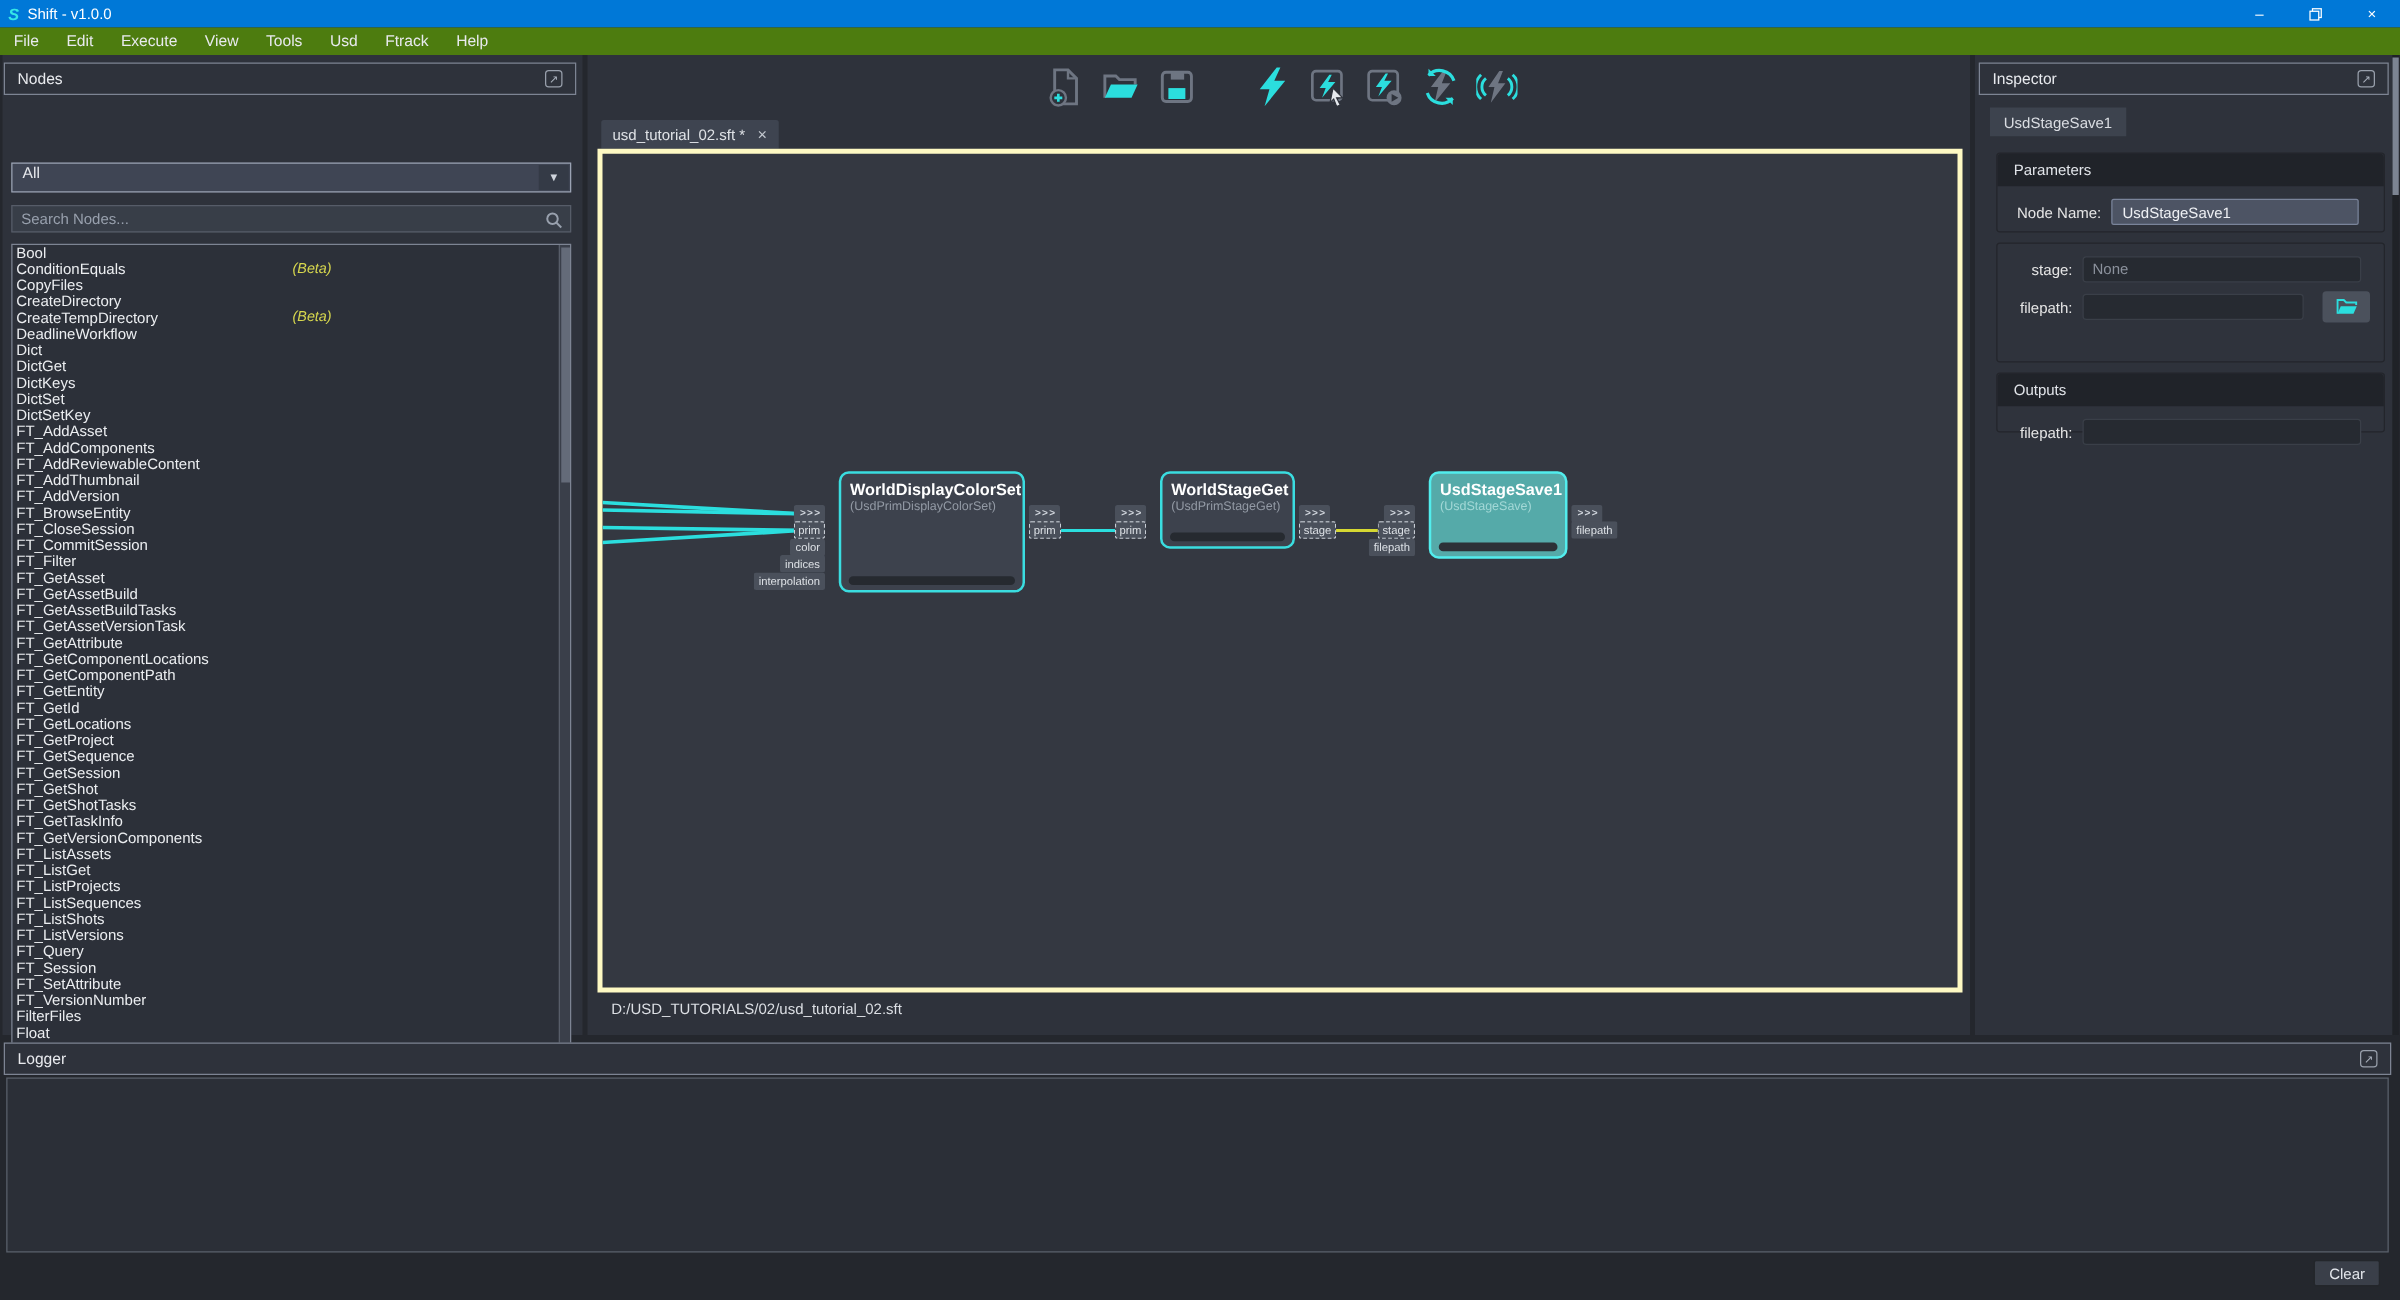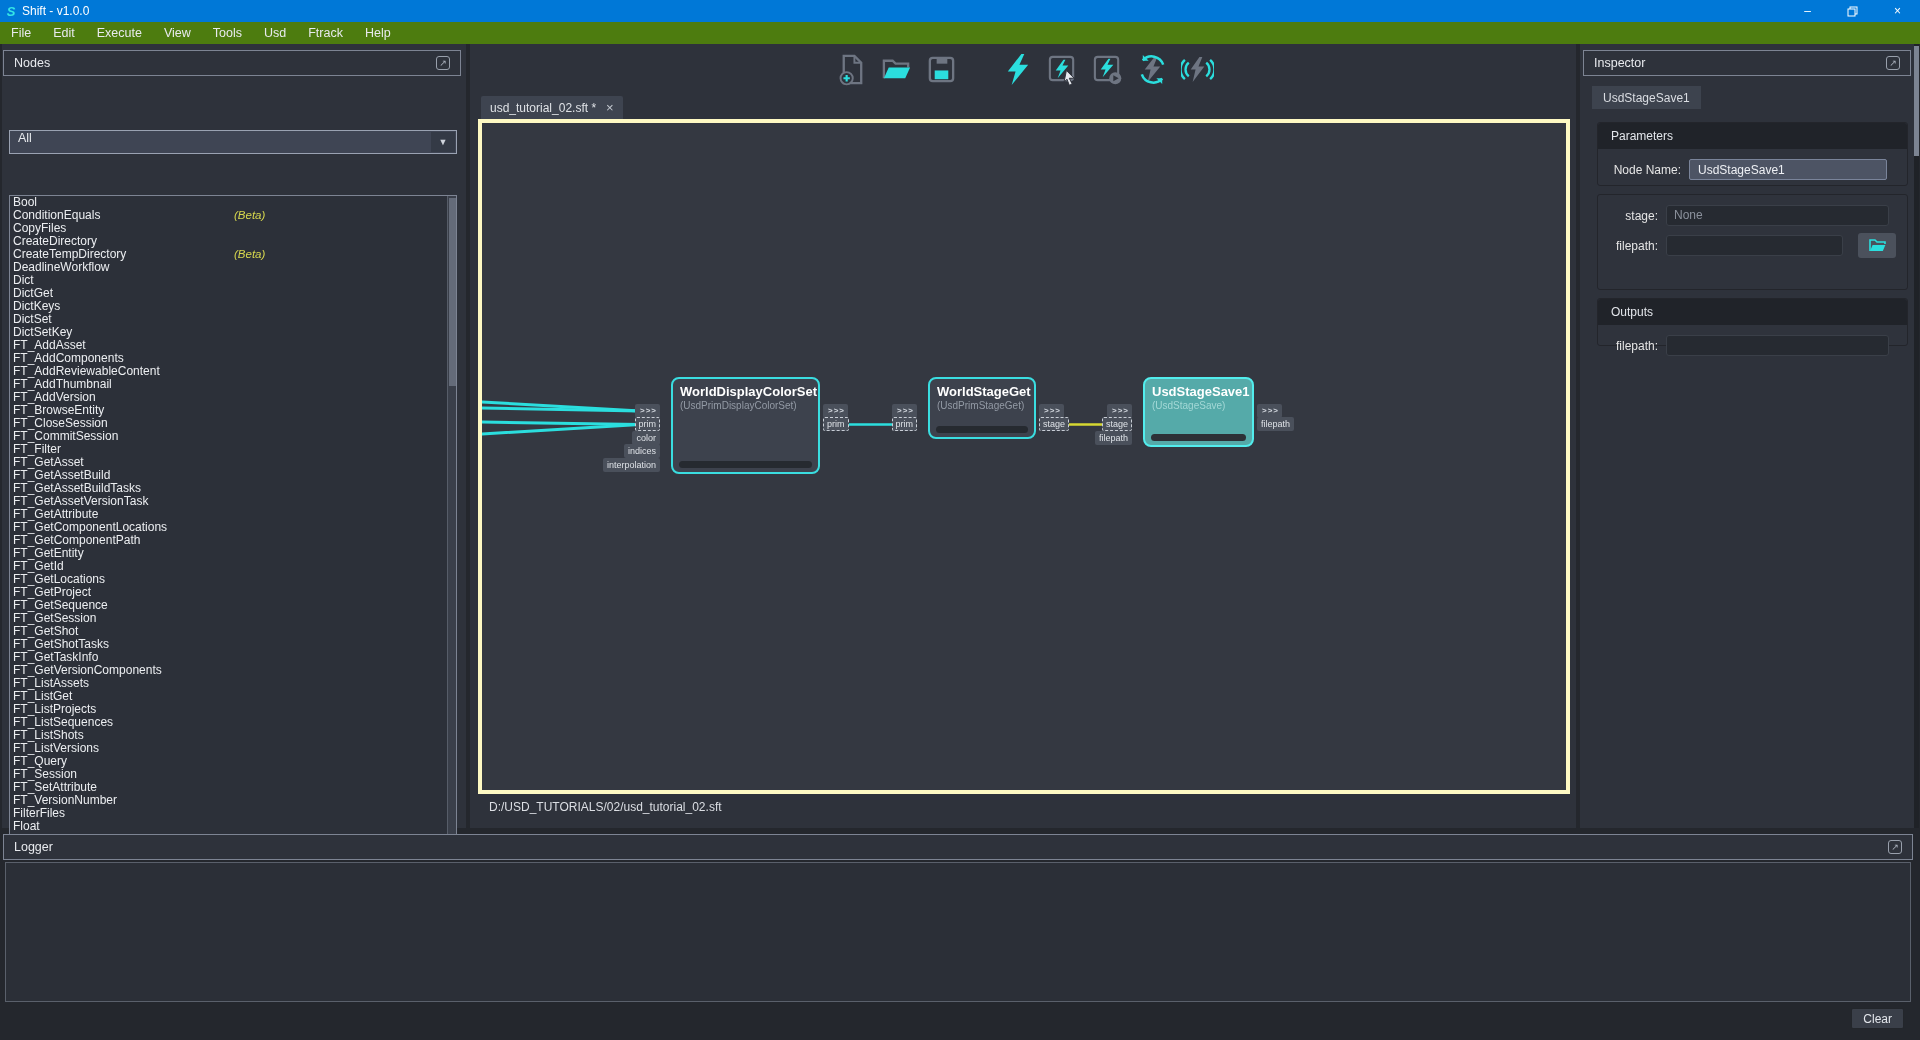--- a/index.html
+++ b/index.html
@@ -135,20 +135,27 @@
   </div>
 
 <div class="panel" style="left:2px; top:44px; width:464px; height:784px;">
   <div class="phead" style="left:1px; top:6px; width:458px;">
     <span>Nodes</span>
     <span class="pop">↗</span>
   </div>
   <div id="filter-combo" style="left:7px;">
     <span>All</span>
     <span id="filter-arrow">▼</span>
+  </div>
+  <div id="search-box" style="left:7px;">
+    <input type="text" placeholder="Search Nodes..." style="">
+    <svg id="search-icon" width="16" height="16" viewBox="0 0 16 16">
+      <circle cx="7" cy="7" r="4.2" fill="none" stroke="#98a0ad" stroke-width="1.6"></circle>
+      <line x1="10.2" y1="10.2" x2="14" y2="14" stroke="#98a0ad" stroke-width="1.6"></line>
+    </svg>
   </div>
   <div id="node-list" style="left:7px;">
     <div class="nrow">Bool</div>
       <div class="nrow">ConditionEquals<span class="beta" style="color: rgb(216, 216, 78);">(Beta)</span></div>
       <div class="nrow">CopyFiles</div>
       <div class="nrow">CreateDirectory</div>
       <div class="nrow">CreateTempDirectory<span class="beta" style="color: rgb(216, 216, 78);">(Beta)</span></div>
       <div class="nrow">DeadlineWorkflow</div>
       <div class="nrow">Dict</div>
       <div class="nrow">DictGet</div>

